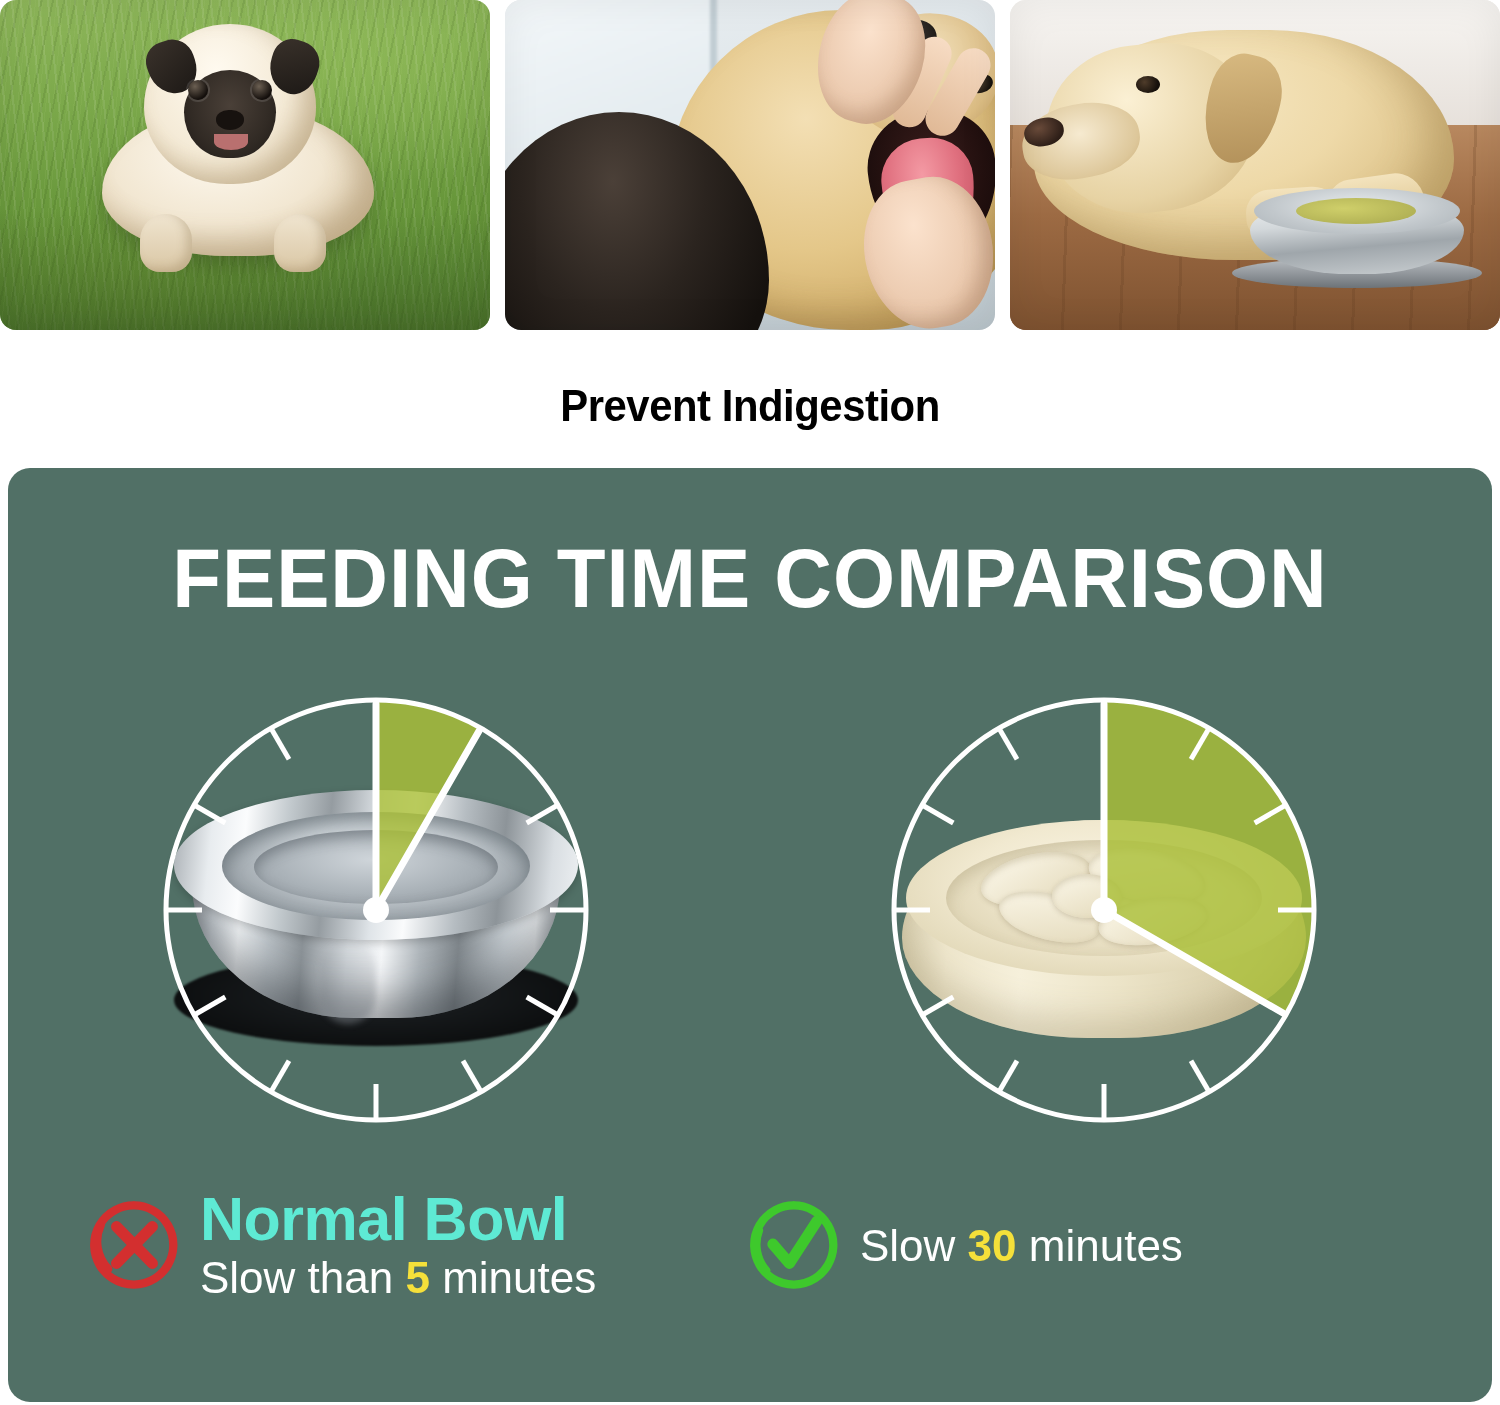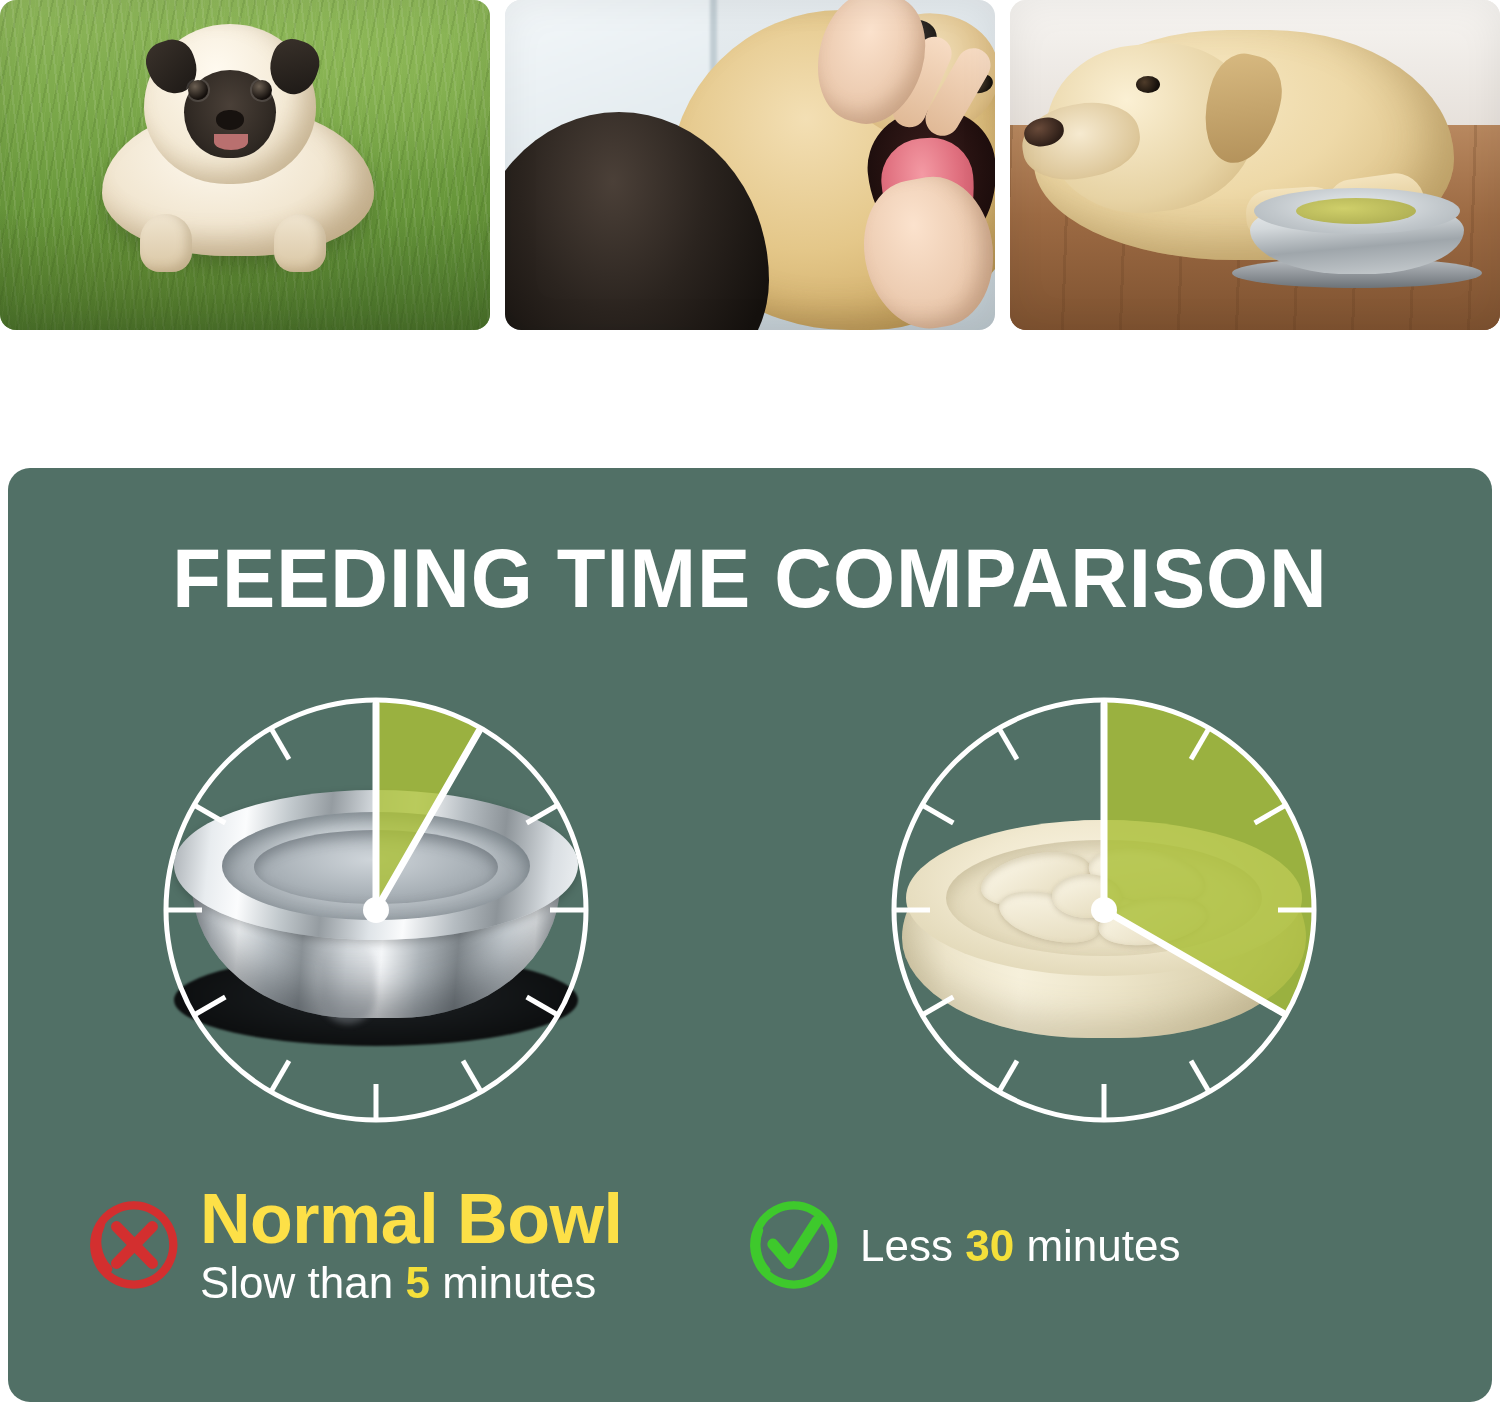--- a/index.html
+++ b/index.html
@@ -414,23 +414,23 @@
   .result-row.left  { left: 80px; }
   .result-row.right { left: 740px; }
 
   .result-icon {
     width: 92px; height: 92px;
     flex: 0 0 92px;
     margin-right: 20px;
   }
   .result-text { display: flex; flex-direction: column; justify-content: center; }
   .result-title {
-    font-size: 70px;
+    font-size: 61px;
     font-weight: 700;
-    color: #fde047;
+    color: #5eead4;
     line-height: 1.04;
     letter-spacing: -0.5px;
     white-space: nowrap;
   }
   .result-sub {
     font-size: 44px;
     font-weight: 400;
     color: #ffffff;
     line-height: 1.12;
     white-space: nowrap;
@@ -498,20 +498,23 @@
       <div class="indig-bowl-body"></div>
       <div class="indig-bowl-rim"></div>
       <div class="indig-bowl-food"></div>
     </div>
     <div class="photo-shade"></div>
   </div>
 
 </div>
 
 <div id="caption-row">
+  <div class="caption-cell">
+    <div class="caption-text">Prevent Indigestion</div>
+  </div>
 </div>
 
 <div id="comparison-panel">
 
   <div id="panel-title">FEEDING TIME COMPARISON</div>
 
   <div class="clock-col left">
     <div class="clock">
 
       <div class="bowl-layer">
@@ -612,20 +615,20 @@
     </div>
   </div>
 
   <div class="result-row right">
     <svg class="result-icon" viewBox="0 0 100 100">
       <path d="M 50 7 A 43 43 0 1 1 49.5 7 M 12 34 A 43 43 0 0 0 20 78" fill="none" stroke="#3ec92c" stroke-width="9" stroke-linecap="round"></path>
       <path d="M 27 49 L 45 70 L 75 24" stroke="#3ec92c" stroke-width="12" stroke-linecap="round" stroke-linejoin="round" fill="none"></path>
     </svg>
     <div class="result-text">
       <div class="result-sub">
-        <span>Less</span>
+        <span>Slow</span>
         <span class="hl">30</span>
         <span>minutes</span>
       </div>
     </div>
   </div>
 
 </div>
 
 </body></html>

